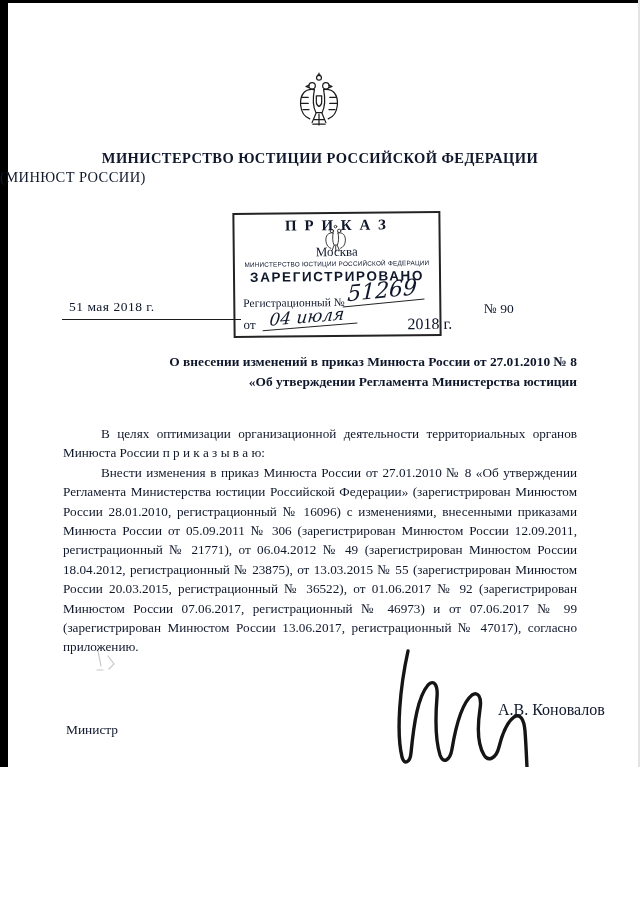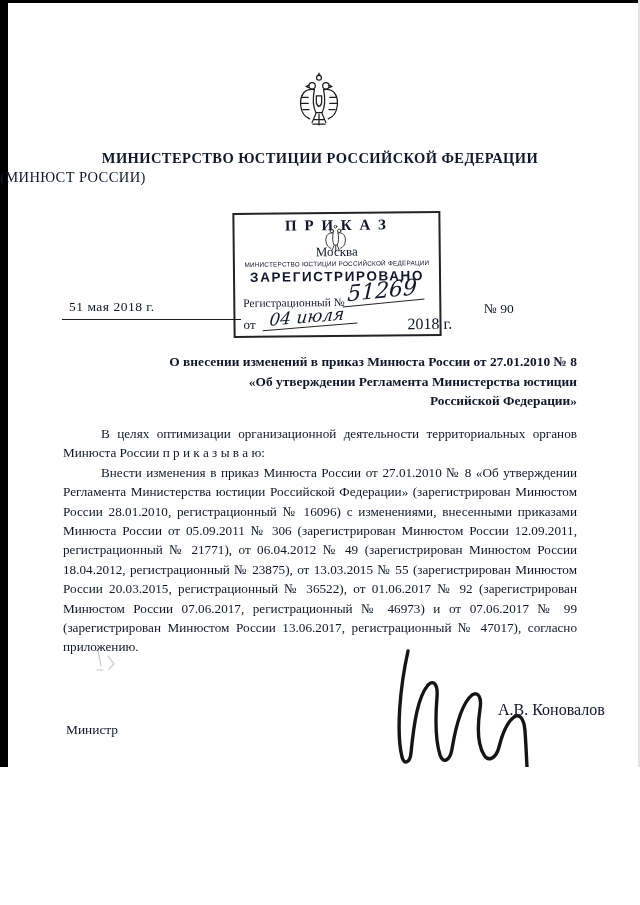--- a/index.html
+++ b/index.html
@@ -159,21 +159,20 @@
     <div class="abs hand-date">04 июля</div>
     <div class="abs stamp-year">2018 г.</div>
   </div>
 
   <div class="abs date-line">51 мая 2018 г.</div>
   <div class="abs order-number">№ 90</div>
 
   <div class="abs order-title">
     <div>О внесении изменений в приказ Минюста России от 27.01.2010 № 8</div>
     <div>«Об утверждении Регламента Министерства юстиции</div>
-    <div>Российской Федерации»</div>
   </div>
 
   <div class="abs body-text">
     <p>В целях оптимизации организационной деятельности территориальных органов Минюста России п р и к а з ы в а ю:</p>
     <p>Внести изменения в приказ Минюста России от 27.01.2010 № 8 «Об утверждении Регламента Министерства юстиции Российской Федерации» (зарегистрирован Минюстом России 28.01.2010, регистрационный № 16096) с изменениями, внесенными приказами Минюста России от 05.09.2011 № 306 (зарегистрирован Минюстом России 12.09.2011, регистрационный № 21771), от 06.04.2012 № 49 (зарегистрирован Минюстом России 18.04.2012, регистрационный № 23875), от 13.03.2015 № 55 (зарегистрирован Минюстом России 20.03.2015, регистрационный № 36522), от 01.06.2017 № 92 (зарегистрирован Минюстом России 07.06.2017, регистрационный № 46973) и от 07.06.2017 № 99 (зарегистрирован Минюстом России 13.06.2017, регистрационный № 47017), согласно приложению.</p>
   </div>
 
   <div class="abs pencil-marks">
     <svg viewBox="0 0 32 28" width="32" height="28">
       <g fill="none" stroke="#9a9a9a" stroke-width="1.2" stroke-linecap="round">

